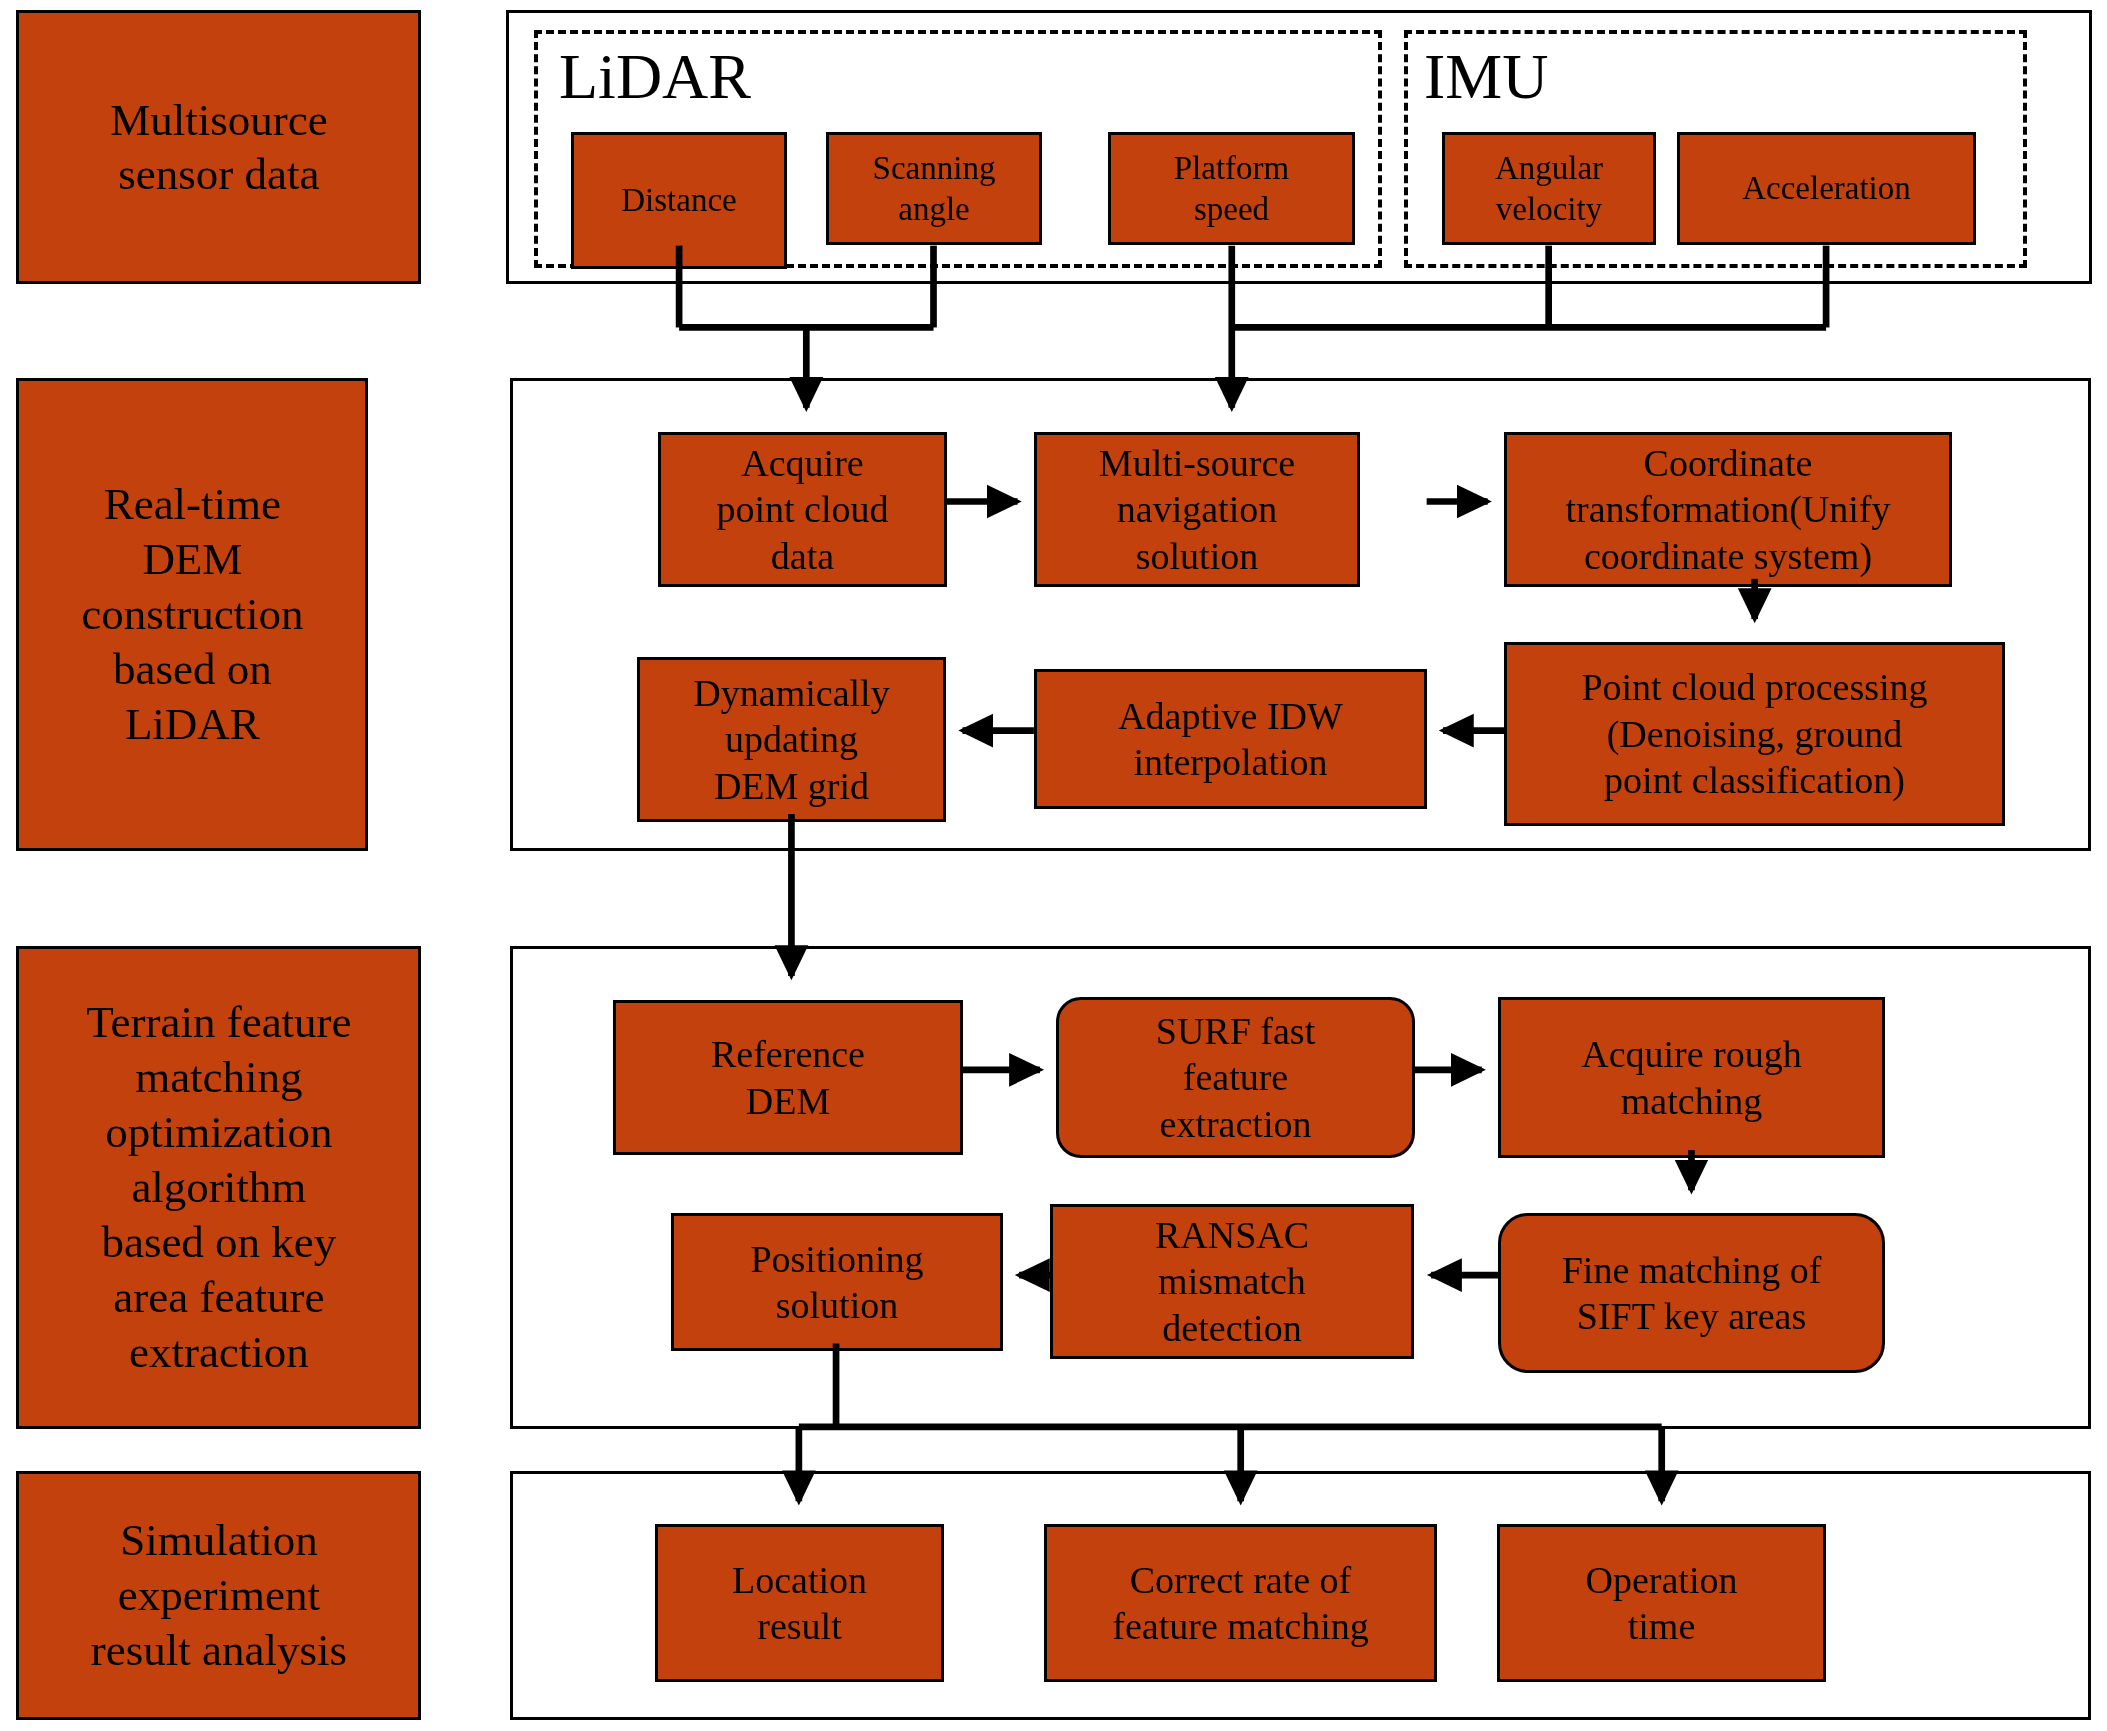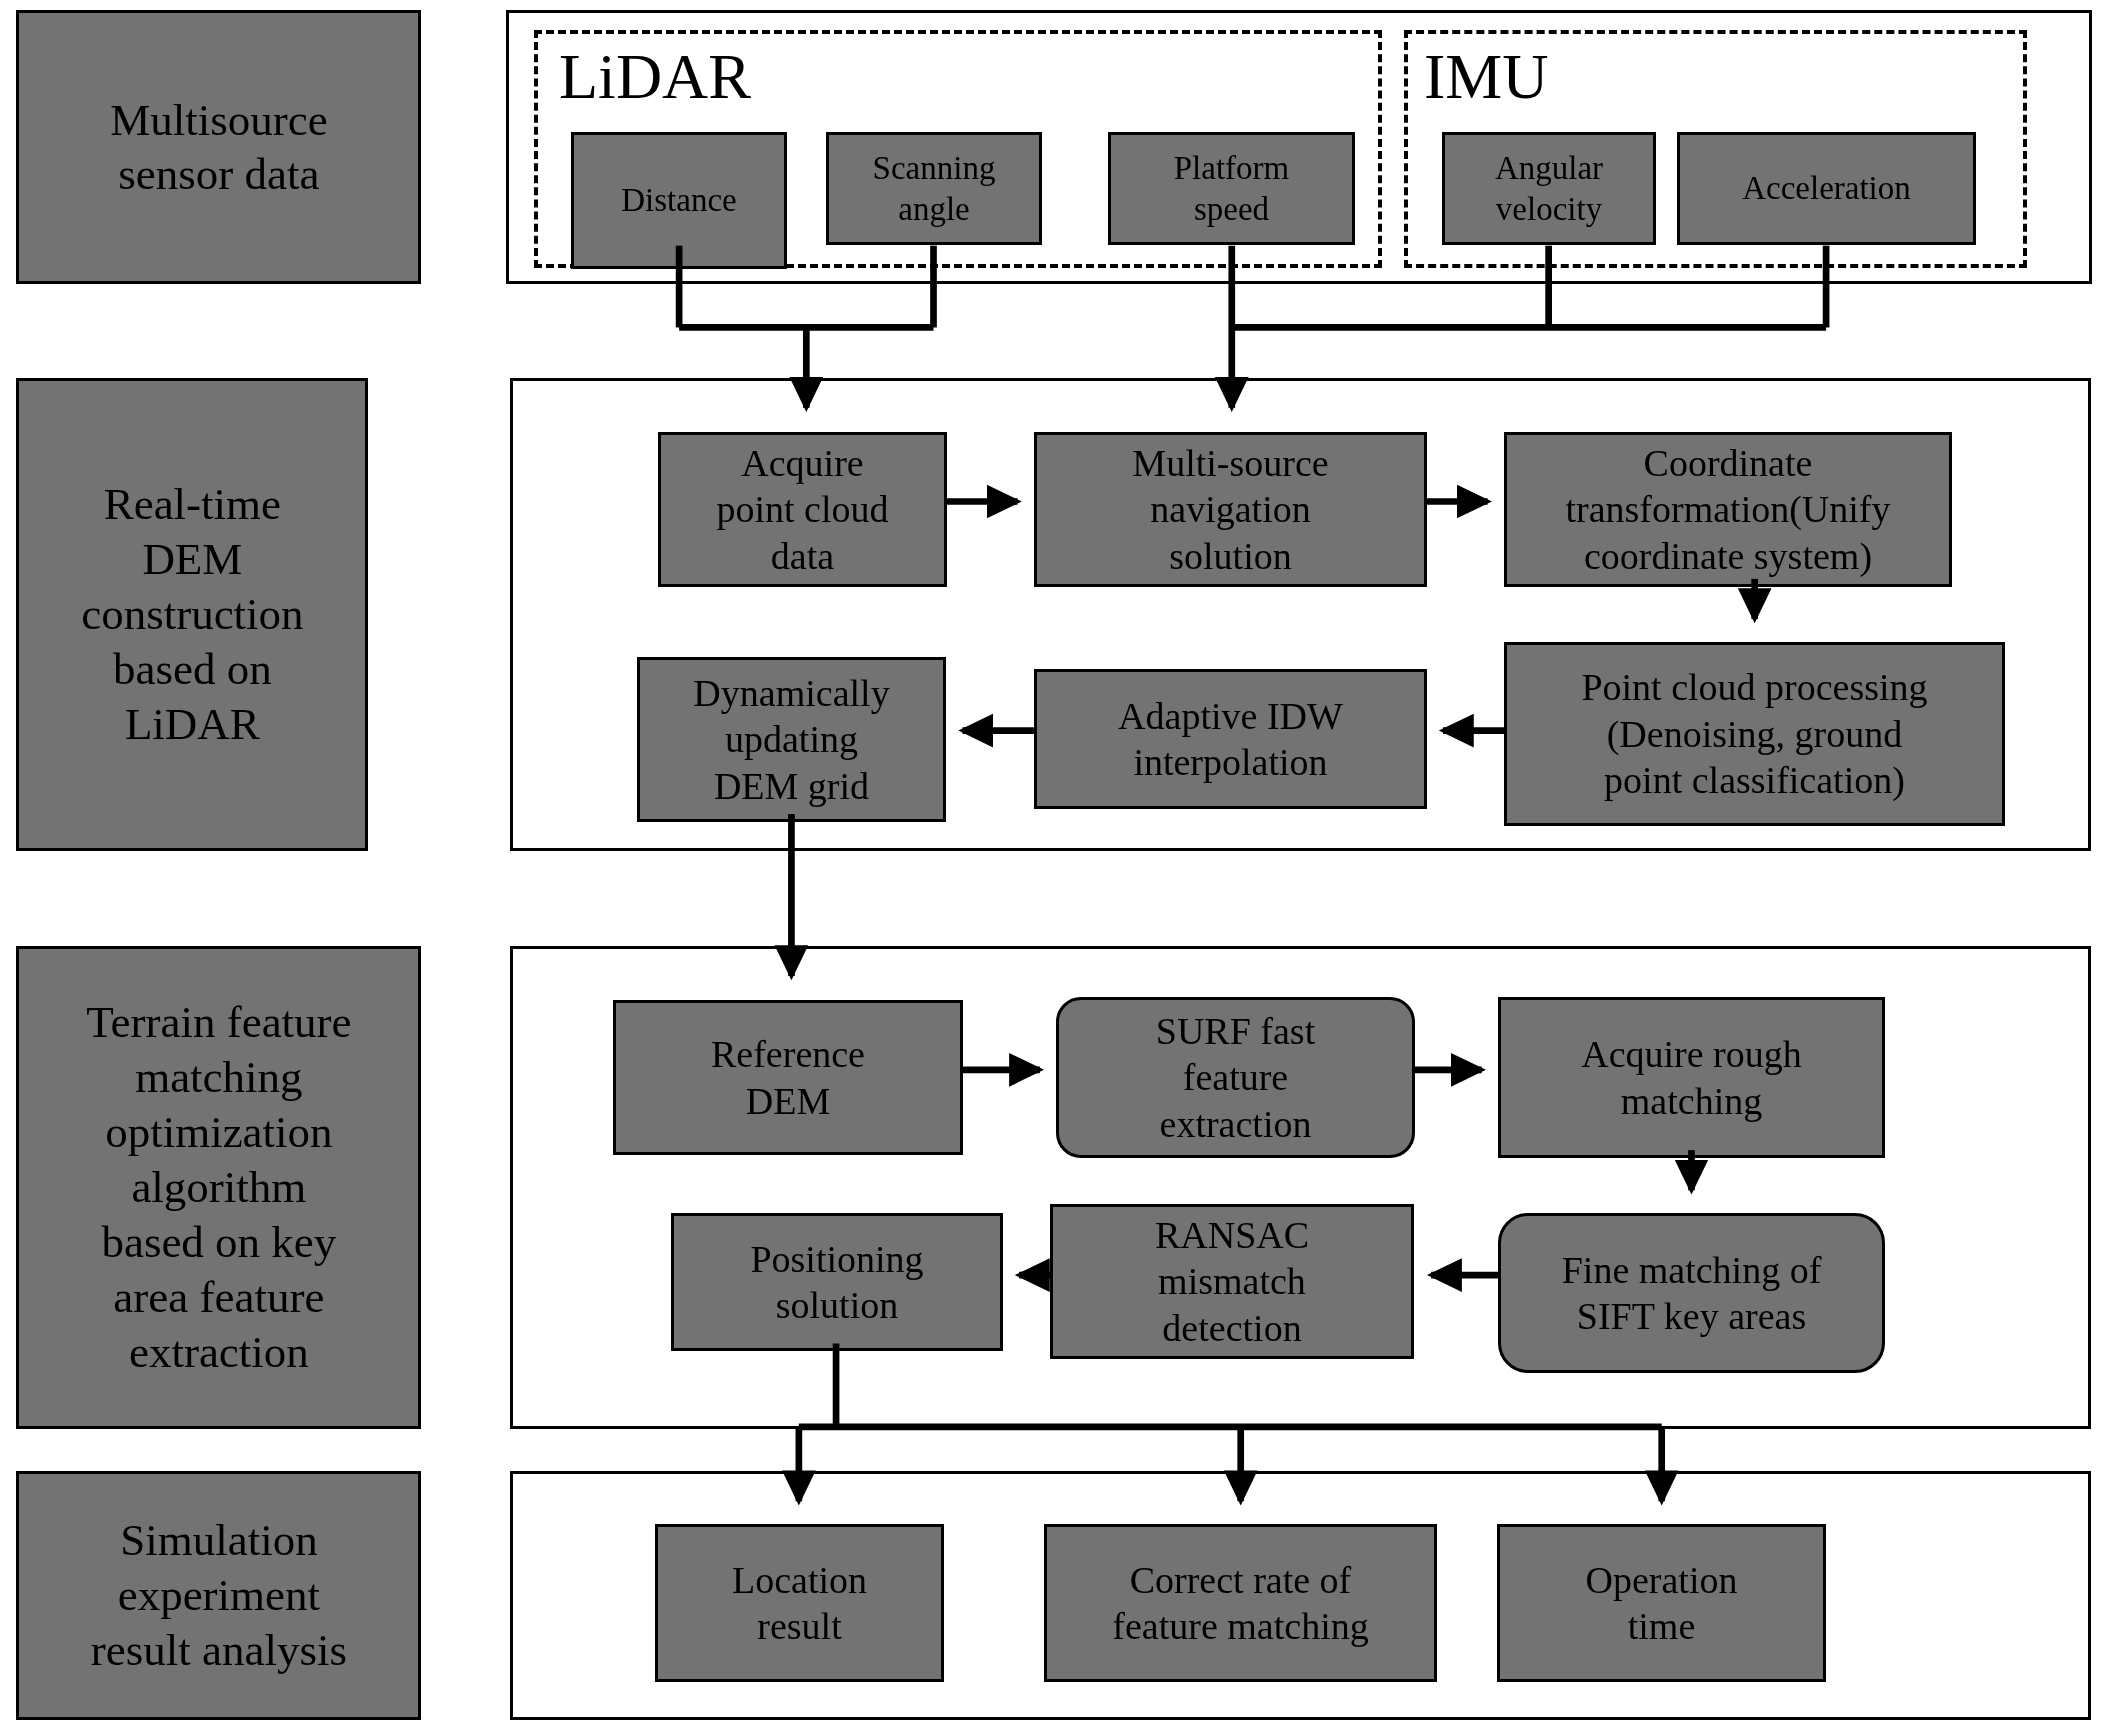--- a/index.html
+++ b/index.html
@@ -1,21 +1,21 @@
 <!DOCTYPE html>
 <html style="font-size:12px"><head>
 <meta charset="utf-8">
 <style>
   html,body{margin:0;padding:0;background:#ffffff;}
   body{width:2108px;height:1732px;overflow:hidden;
        font-family:"Liberation Serif","DejaVu Serif",serif;}
   #stage{position:relative;width:2108px;height:1732px;background:#fff;}
 
   
-  .box{position:absolute;box-sizing:border-box;background:#737373;
+  .box{position:absolute;box-sizing:border-box;background:#c2410c;
        border:3.7px solid #000;display:flex;align-items:center;
        justify-content:center;text-align:center;color:#000;
        line-height:1.22;}
   .panel{position:absolute;box-sizing:border-box;background:transparent;
          border:3.7px solid #000;}
   .dashgrp{position:absolute;box-sizing:border-box;background:transparent;
            border:4.5px dashed #000;}
   .grouplabel{position:absolute;color:#000;line-height:1;}
   .stagelabel{font-size:45px;}
   .nodetext{font-size:38px;margin-top:8px;}
@@ -90,21 +90,21 @@
   </div>
 
   <div class="panel" style="left:510px;top:378px;width:1581px;height:473px;"></div>
 
   <div class="box nodetext" style="left:658px;top:424px;width:289px;height:155px;">
     <span style="white-space:pre-line">Acquire
 point cloud
 data</span>
   </div>
 
-  <div class="box nodetext" style="left:1034px;top:424px;width:393px;height:155px;">
+  <div class="box nodetext" style="left:1034px;top:424px;width:326px;height:155px;">
     <span style="white-space:pre-line">Multi-source
 navigation
 solution</span>
   </div>
 
   <div class="box nodetext" style="left:1504px;top:424px;width:448px;height:155px;">
     <span style="white-space:pre-line">Coordinate
 transformation(Unify
 coordinate system)</span>
   </div>

